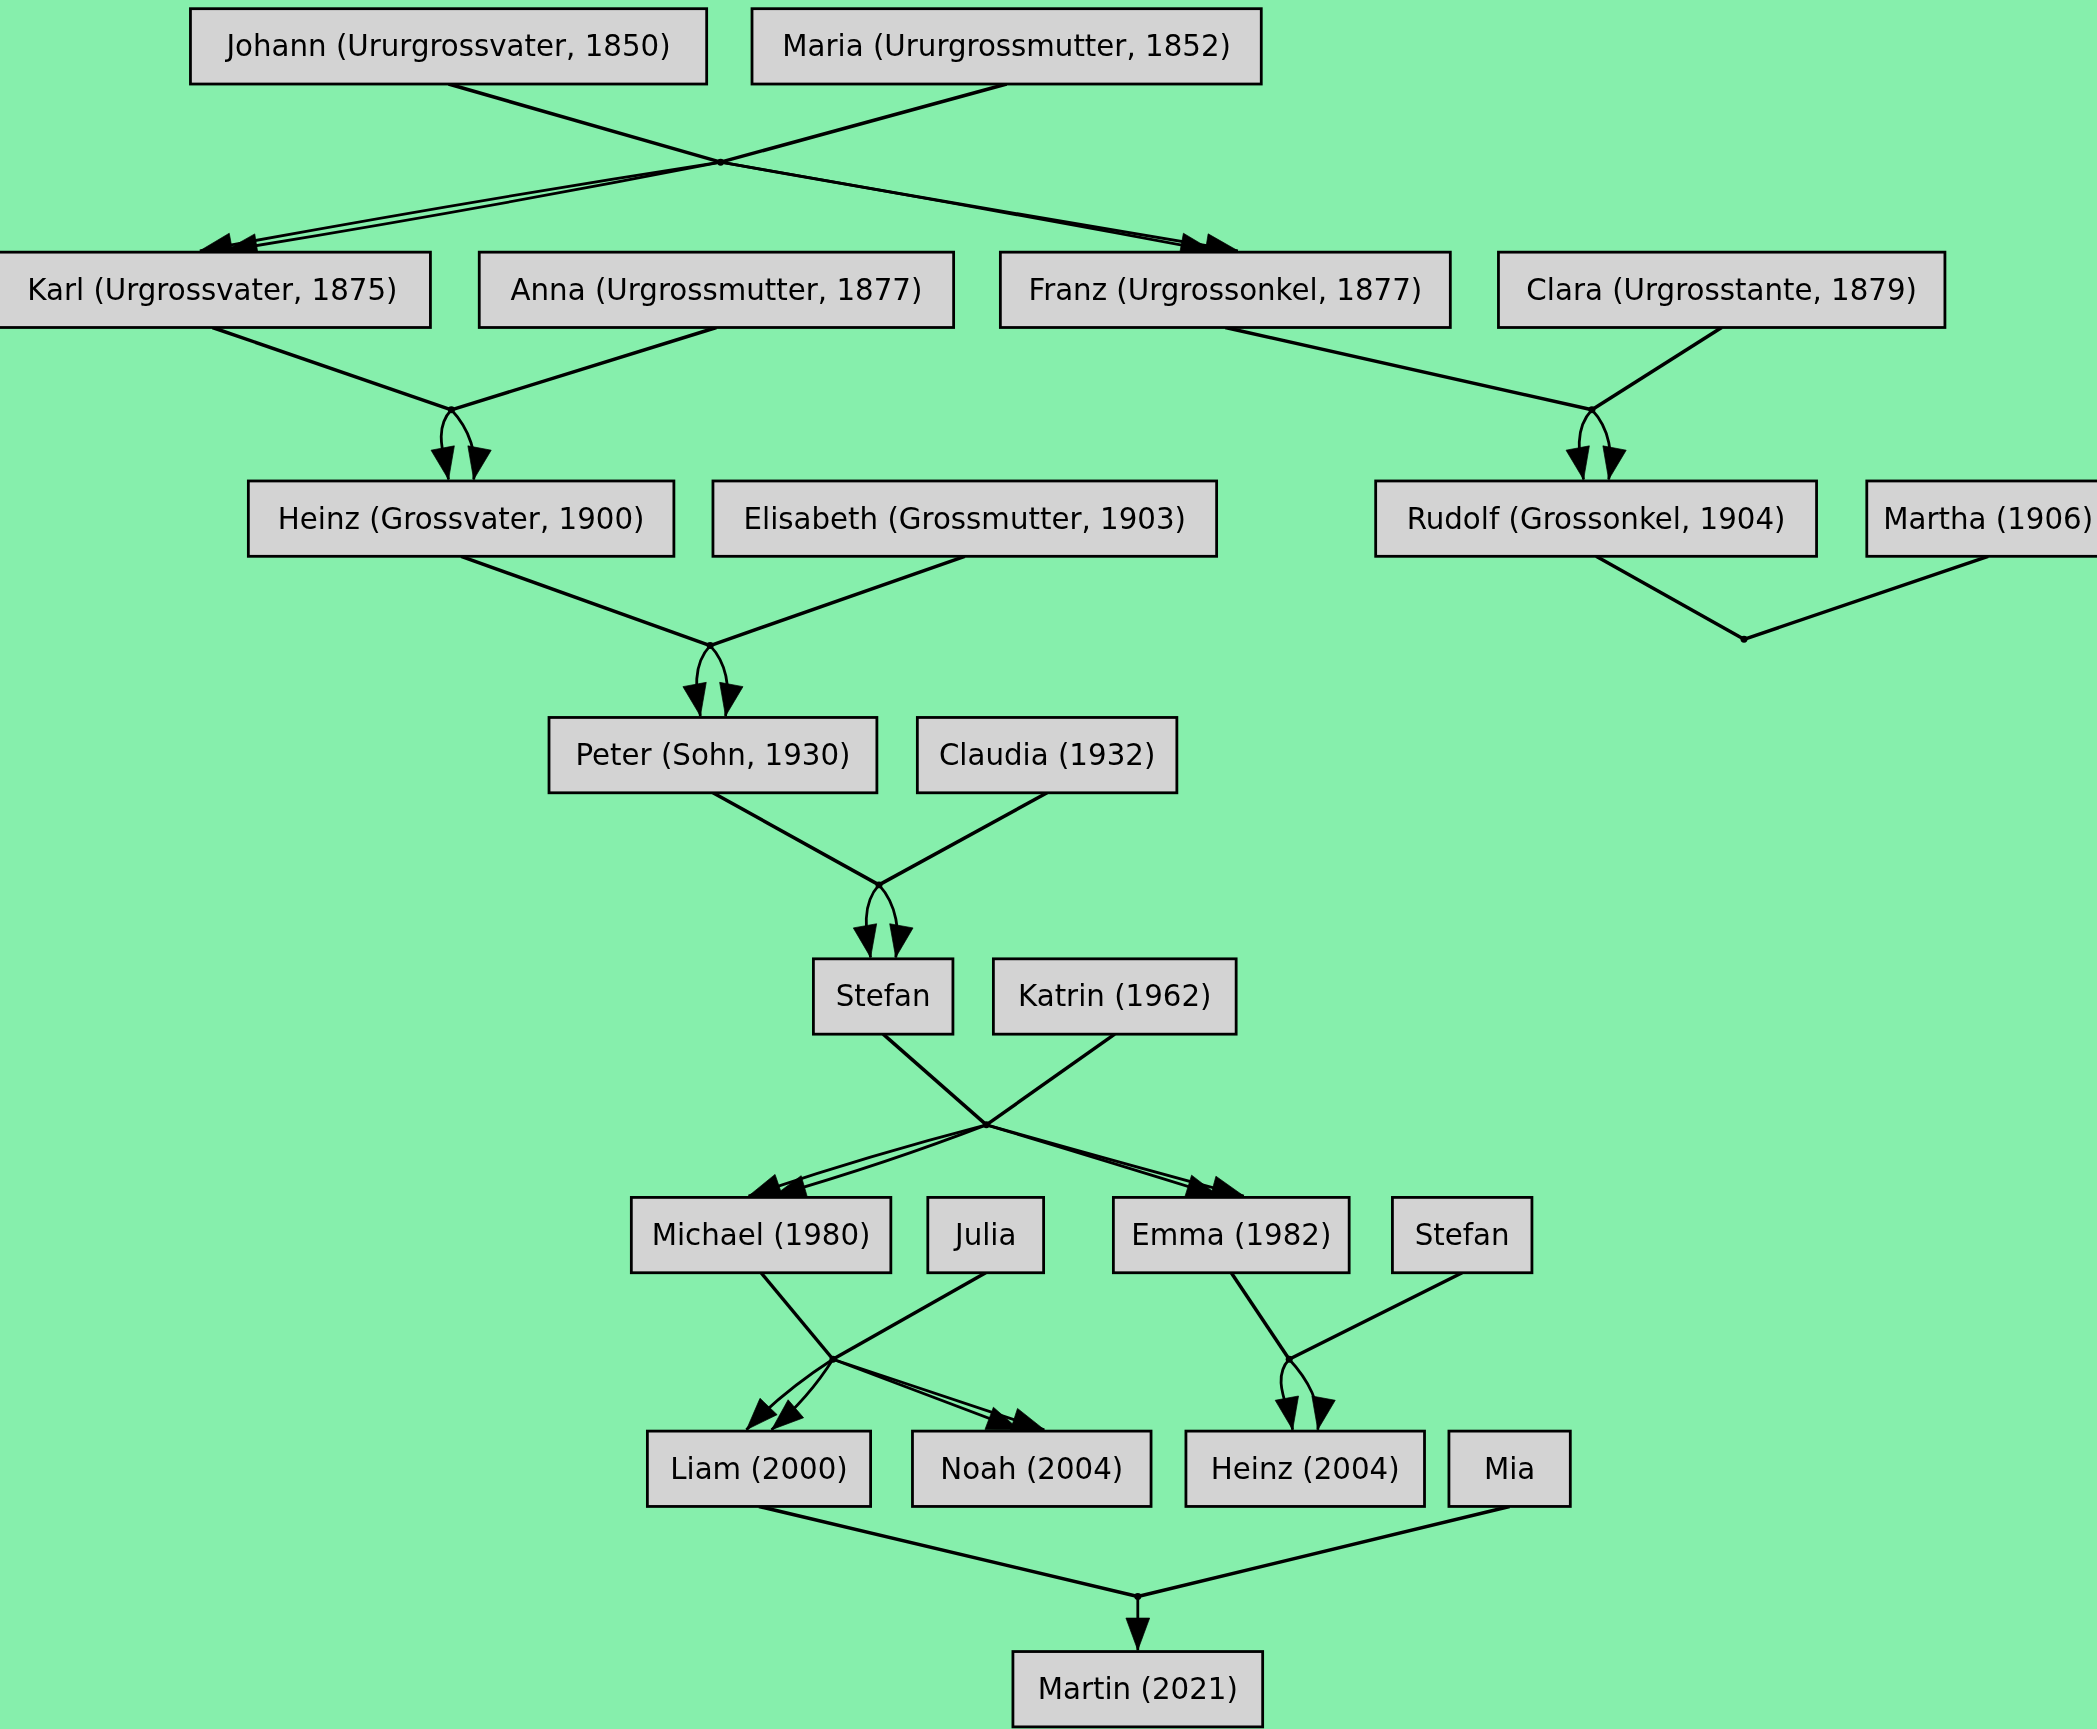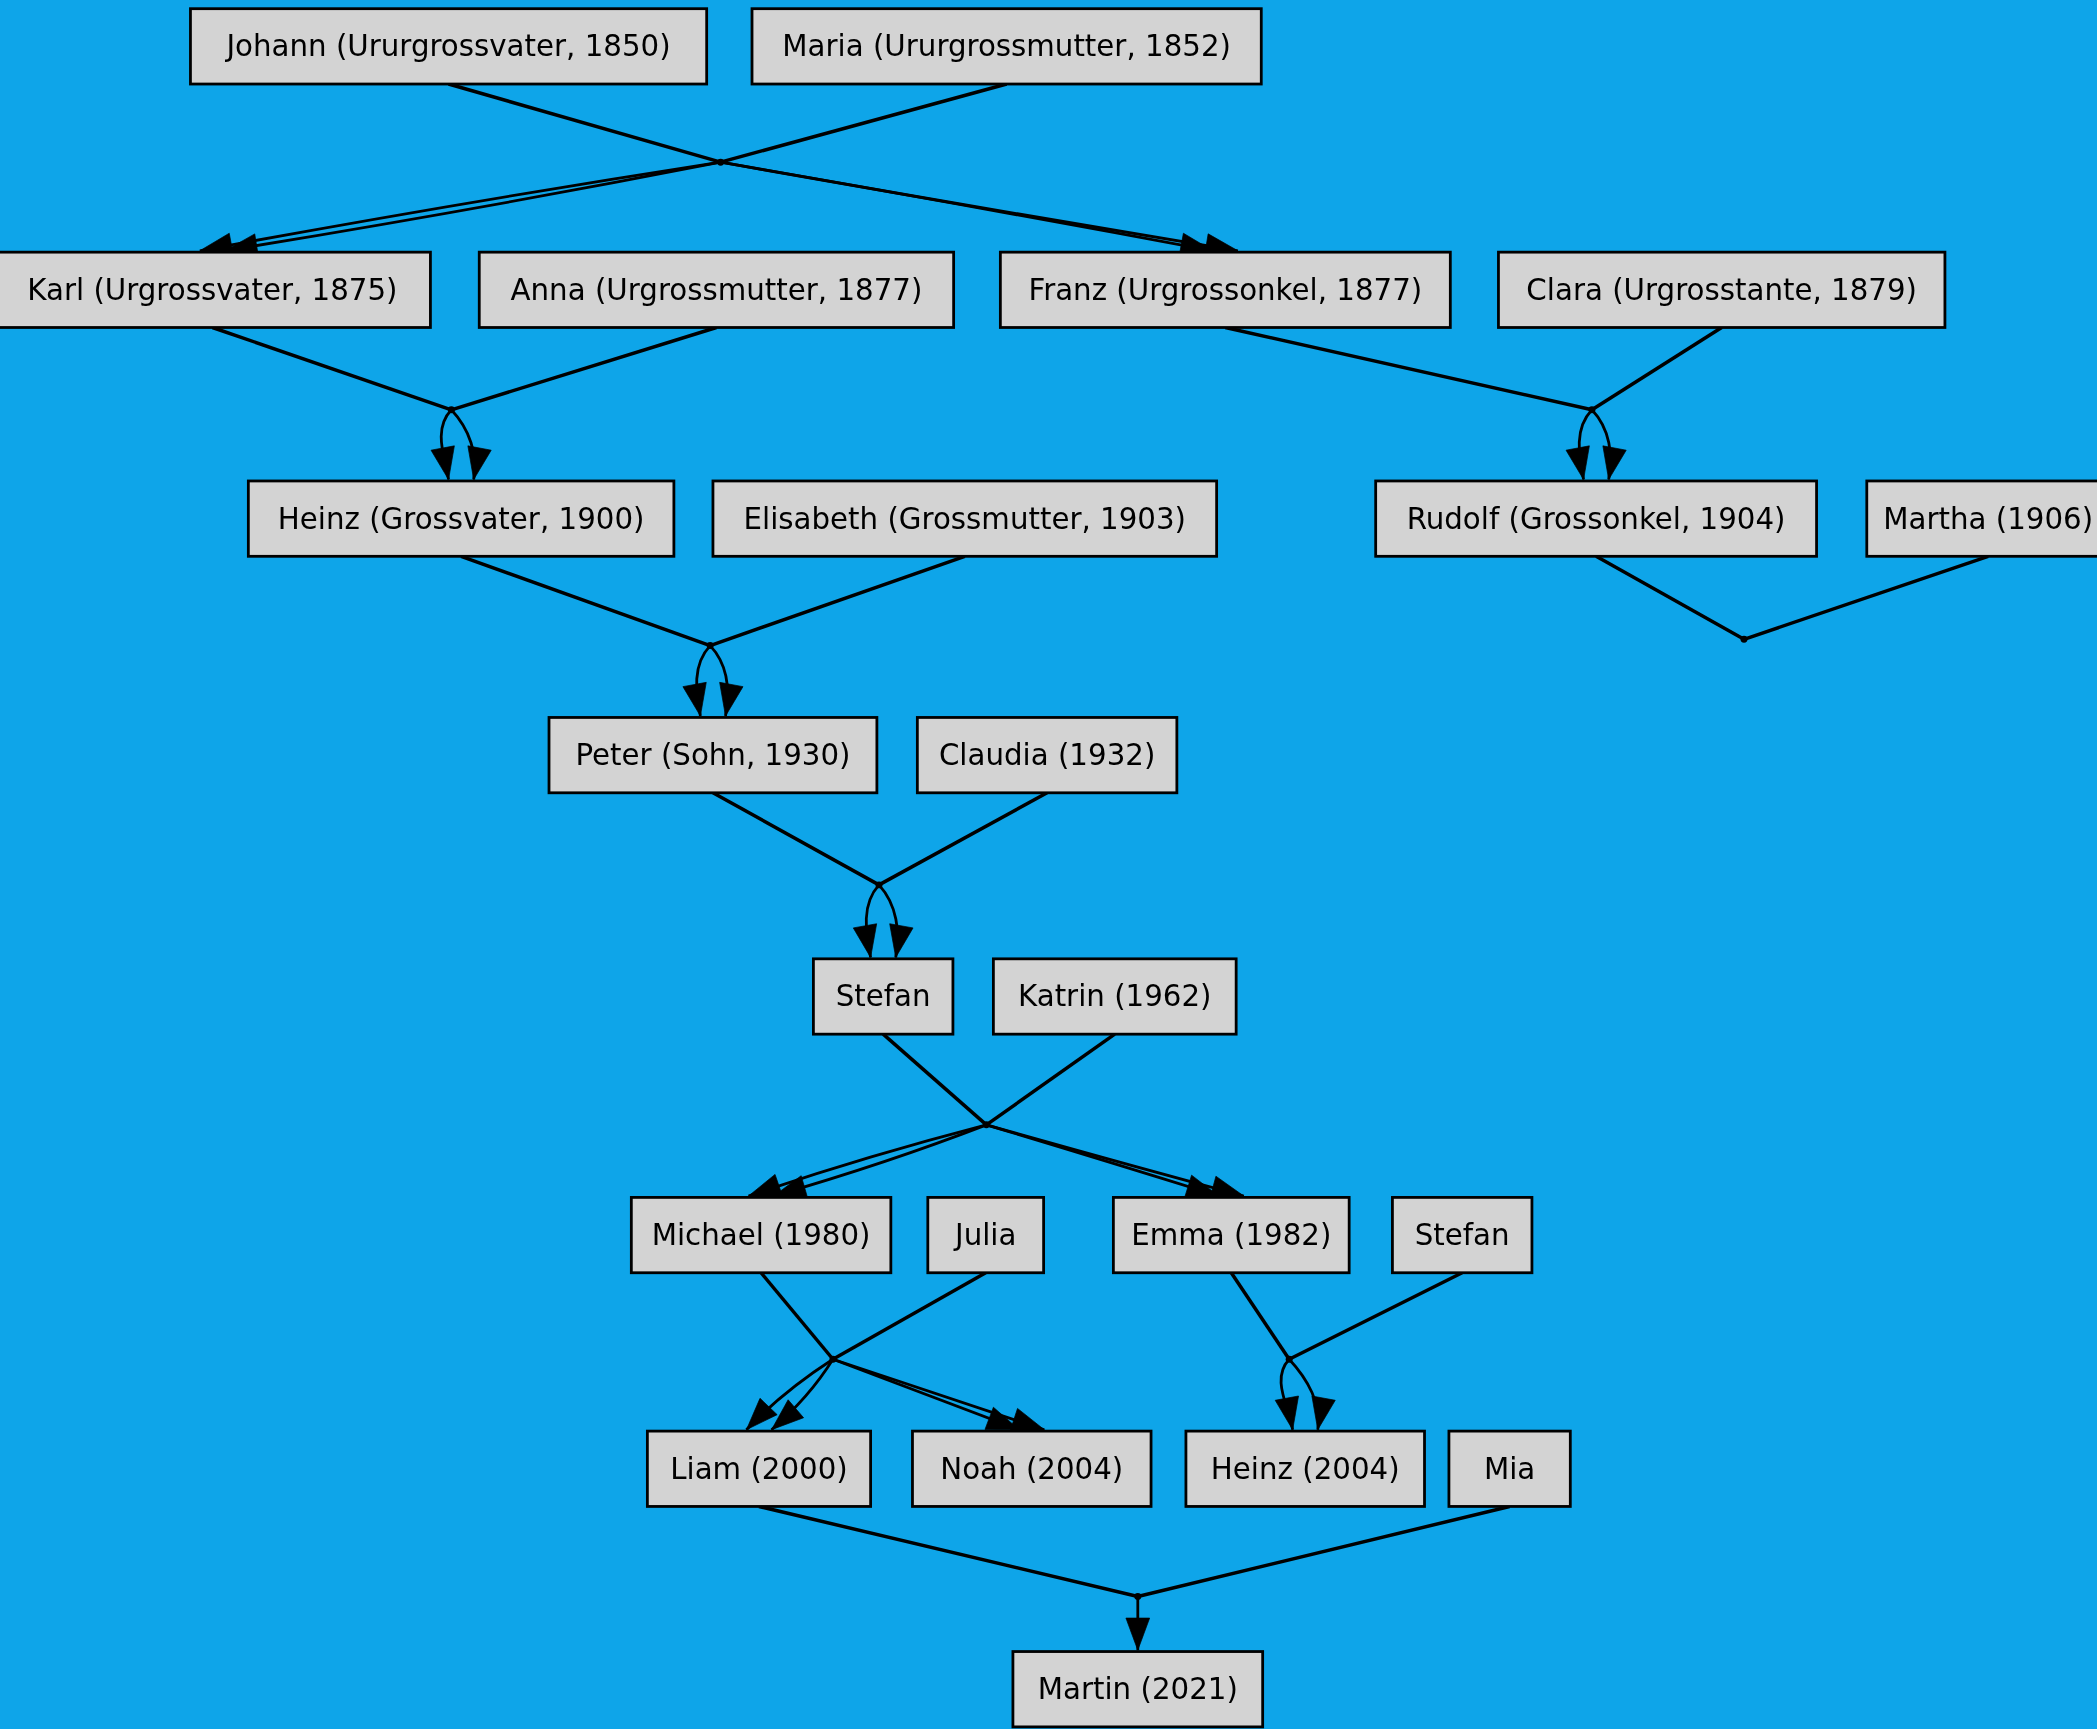--- a/index.html
+++ b/index.html
@@ -7,21 +7,21 @@
     padding: 0;
     background: #ffffff;
   }
   body {
     font-family: "DejaVu Sans", sans-serif;
   }
   #stage {
     position: relative;
     width: 2097px;
     height: 1730px;
-    background: #0ea5e9;
+    background: #86efac;
     overflow: hidden;
   }
   svg.graph {
     position: absolute;
     top: 0;
     left: 0;
     width: 2097px;
     height: 1730px;
     display: block;
   }

